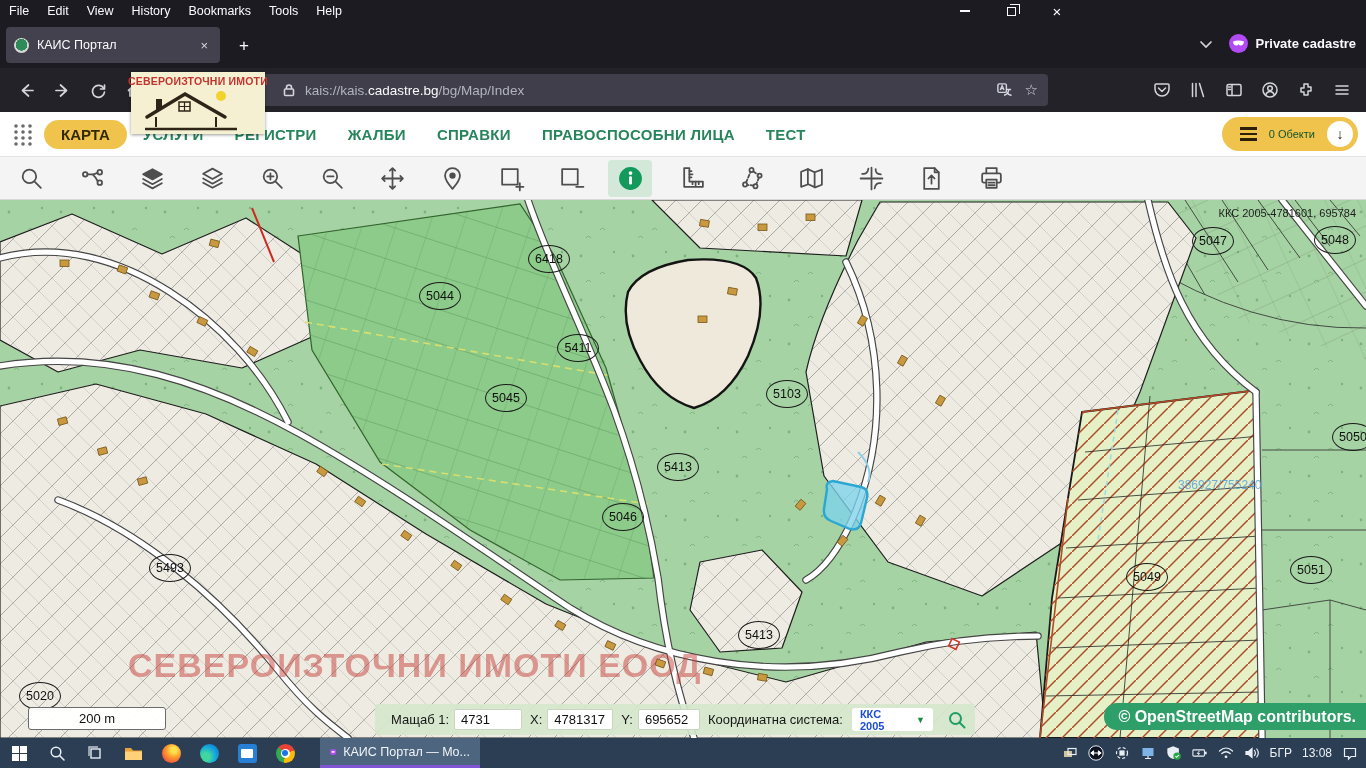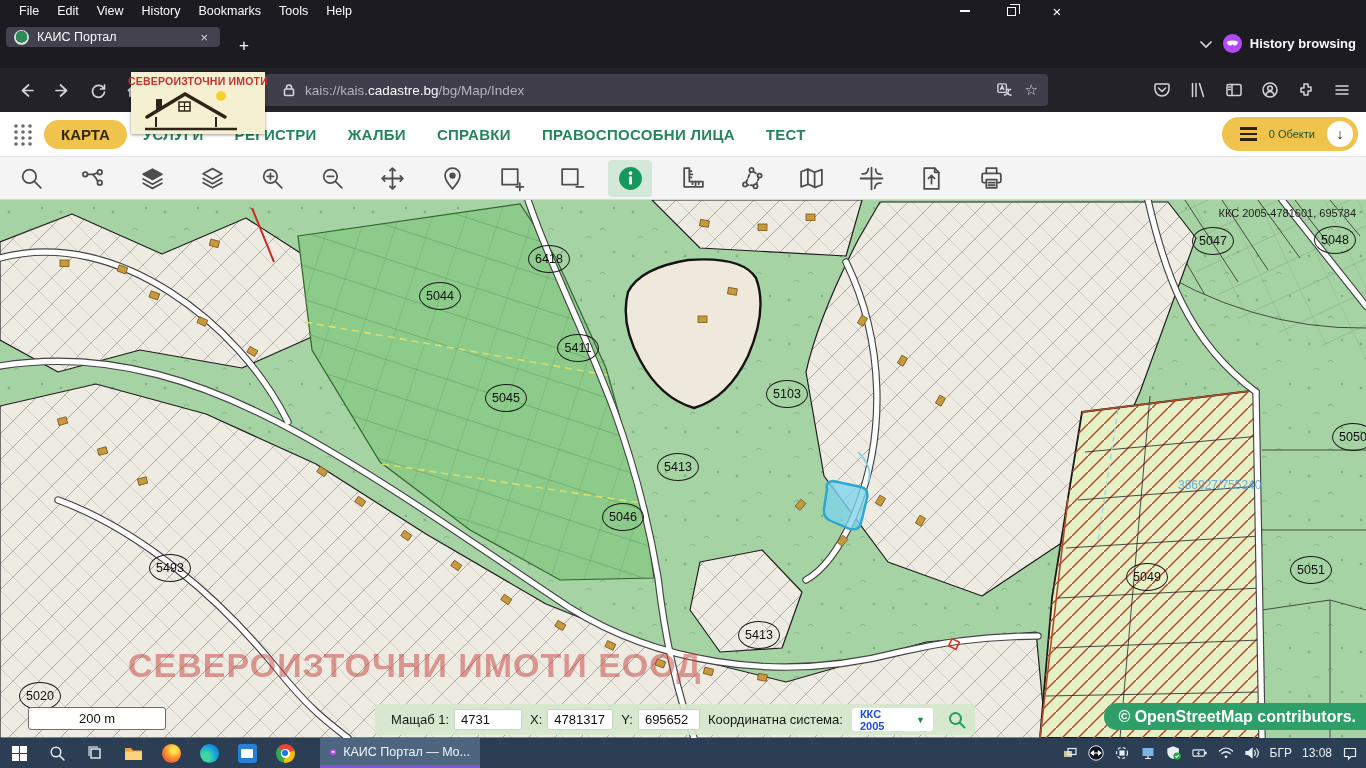--- a/index.html
+++ b/index.html
@@ -1,32 +1,32 @@
 <!DOCTYPE html>
 <html><head>
 <meta charset="utf-8">
 <style>
   * { margin:0; padding:0; box-sizing:border-box; }
   html,body { width:1366px; height:768px; overflow:hidden; background:#1c1b22;
     font-family:"Liberation Sans","DejaVu Sans",sans-serif; }
 
   
   .menubar { position:absolute; left:0; top:0; width:1080px; height:22px; background:#1c1b22;
-    display:flex; align-items:center; color:#fbfbfe; font-size:12.5px;padding-left:10px; }
+    display:flex; align-items:center; color:#fbfbfe; font-size:12.5px; }
   .menubar .mitem { padding:0 9px; height:22px; line-height:22px; cursor:default; }
   .wincontrols { position:absolute; right:0; top:0; height:22px; display:flex; }
   .wc { width:46px; height:22px; display:flex; align-items:center; justify-content:center; color:#fbfbfe; }
   .wc-min span { display:block; width:10px; height:1.5px; background:#fbfbfe; }
   .wc-max span { display:block; width:9px; height:9px; border:1.2px solid #fbfbfe; position:relative; }
   .wc-max span:before { content:""; position:absolute; left:2px; top:-4px; width:9px; height:9px; border:1.2px solid #fbfbfe; border-bottom:none; border-left:none; }
   .wc-close { font-size:15px; }
 
   
   .tabbar { position:absolute; left:0; top:22px; width:1366px; height:46px; background:#1c1b22; }
-  .tab { position:absolute; left:6px; top:5px; width:214px; height:20px; background:#42414d; border-radius:4px;
+  .tab { position:absolute; left:6px; top:5px; width:214px; height:36px; background:#42414d; border-radius:4px;
     display:flex; align-items:center; padding:0 8px; color:#fbfbfe; font-size:12.5px; }
   .favicon { width:15px; height:15px; border-radius:50%; background:radial-gradient(circle at 50% 45%, #2e8b57 0 52%, #d7d7d7 53% 100%); margin-right:8px; flex:0 0 auto; }
   .tab-title { flex:1; white-space:nowrap; overflow:hidden; }
   .tab-close { font-size:13px; color:#d7d7db; padding:2px 4px; border-radius:3px; }
   .newtab { position:absolute; left:232px; top:12px; width:24px; height:24px; display:flex; align-items:center; justify-content:center;
     color:#fbfbfe; font-size:17px; border-radius:4px; }
   .tab-chevron { position:absolute; right:152px; top:14px; }
   .pb-badge { position:absolute; right:10px; top:12px; display:flex; align-items:center; gap:8px; color:#fbfbfe; font-size:13px; font-weight:600; }
   .mask-ic { width:19px; height:19px; }
 
@@ -143,21 +143,21 @@
   <div class="tab-chevron">
     <svg width="16" height="16" viewBox="0 0 16 16">
         <polyline points="3,6 8,11 13,6" fill="none" stroke="#d4d4dc" stroke-width="1.7" stroke-linecap="round"></polyline>
       </svg>
   </div>
   <div class="pb-badge">
     <svg class="mask-ic" viewBox="0 0 16 16">
       <circle cx="8" cy="8" r="8" fill="#b24bf3"></circle>
       <path d="M3.4 6.4 q4.6 -1.9 9.2 0 q-0.3 3.6 -3.1 3.3 q-1.5 -0.2 -1.5 -1.2 q0 1 -1.5 1.2 q-2.8 0.3 -3.1 -3.3 z" fill="#fff"></path>
     </svg>
-    <span>History browsing</span>
+    <span>Private cadastre</span>
   </div>
 </div>
 
 <div class="navbar">
   <div class="navbtn" style="left:10px">
     <svg viewBox="0 0 17 17">
         <path d="M10.5 3 L4.5 8.5 L10.5 14 M4.5 8.5 H15"></path>
       </svg>
   </div>
   <div class="navbtn" style="left:46px">

